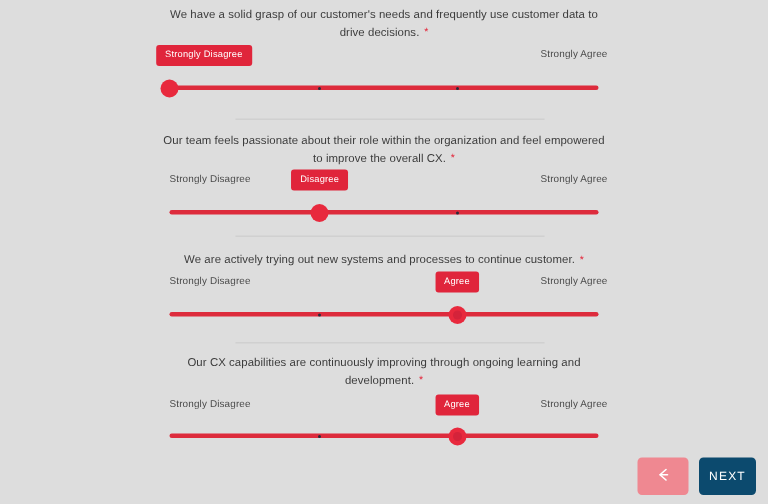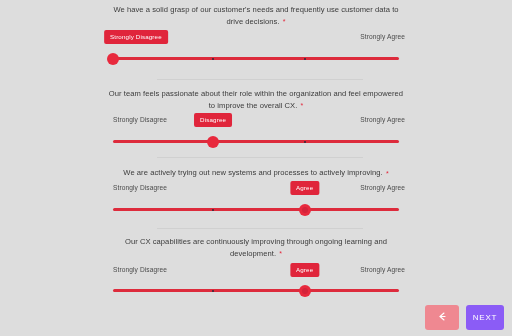--- a/index.html
+++ b/index.html
@@ -149,21 +149,21 @@
     padding: 0;
   }
   .btn-back {
     width: 34px;
     height: 25px;
     background: #ef8891;
   }
   .btn-next {
     width: 38px;
     height: 25px;
-    background: #8b5cf6;
+    background: #0c4a6e;
   }
   .arrow-svg { display: block; }
 </style>
 </head>
 <body>
 
 <div id="survey">
     <div class="question-block" style="top: 0px;">
       <div class="q-text" style="top: 4px;"><span>We have a solid grasp of our customer's needs and frequently use customer data to drive decisions.</span> <span class="req-star">*</span></div>
       <div class="endpoint left" style="top: 33px;">Strongly Disagree</div>
@@ -183,21 +183,21 @@
       <div class="endpoint right" style="top: 116px;">Strongly Agree</div>
       <div class="tooltip" style="top: 113px; left: 213.1px;">Disagree</div>
       <div class="slider" style="top: 134px;">
         <div class="track"></div>
         <div class="tick" style="left: 190.62px;"></div>
         <div class="handle" style="left: 100.1px;"></div>
       </div>
     </div>
     <div class="question-block" style="top: 0px;">
       <div class="divider" style="top: 157px;"></div>
-      <div class="q-text" style="top: 167px;"><span>We are actively trying out new systems and processes to actively improving.</span> <span class="req-star">*</span></div>
+      <div class="q-text" style="top: 167px;"><span>We are actively trying out new systems and processes to continue customer.</span> <span class="req-star">*</span></div>
       <div class="endpoint left" style="top: 184px;">Strongly Disagree</div>
       <div class="endpoint right" style="top: 184px;">Strongly Agree</div>
       <div class="tooltip" style="top: 181px; left: 304.62px;">Agree</div>
       <div class="slider" style="top: 202px;">
         <div class="track"></div>
         <div class="tick" style="left: 99.1px;"></div>
         <div class="handle ring" style="left: 191.62px;"></div>
       </div>
     </div>
     <div class="question-block" style="top: 0px;">

